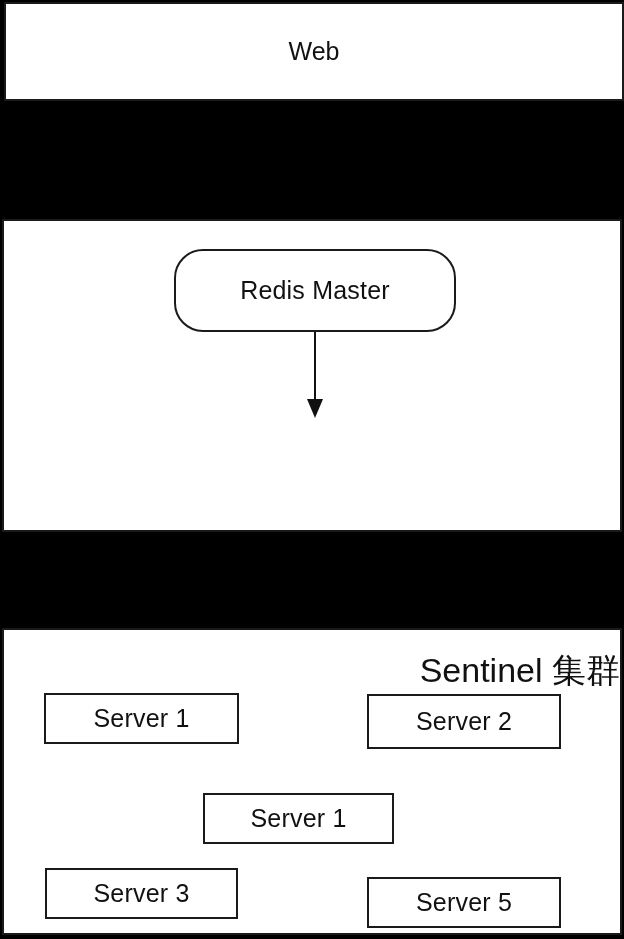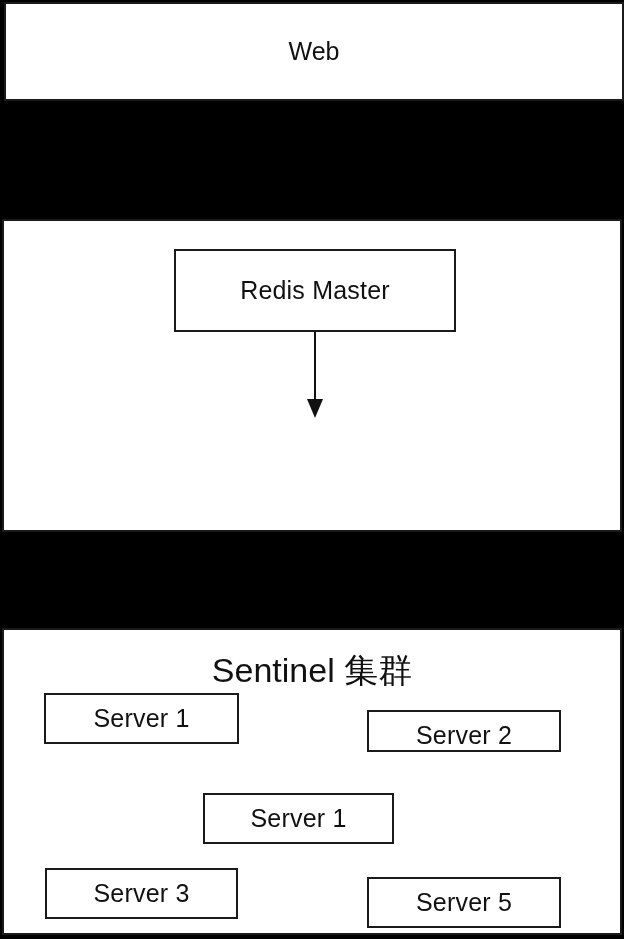--- a/index.html
+++ b/index.html
@@ -45,21 +45,21 @@
     display: flex;
     align-items: center;
     justify-content: center;
     font-size: 25px;
     letter-spacing: 0.2px;
     white-space: nowrap;
   }
   .label {
     font-size: 25px;
   }
-  .node-master { left: 170px; top: 28px;  width: 282px; height: 83px; }
+  .node-master { left: 170px; top: 28px;  width: 282px; height: 83px; border-radius: 29px; }
   .node-slave  { left: 170px; top: 197px; width: 284px; height: 84px; }
 
   .arrow-line {
     position: absolute;
     left: 310px; top: 111px;
     width: 2px; height: 68px;
     background: #111111;
   }
   .arrow-head {
     position: absolute;
@@ -67,26 +67,26 @@
     width: 0; height: 0;
     border-left: 8px solid transparent;
     border-right: 8px solid transparent;
     border-top: 19px solid #111111;
   }
 
   .sentinel-title {
     position: absolute;
     left: 0; right: 0;
     top: 18px;
-    text-align: center;
+    text-align: right;
     font-size: 34px;
     color: #111111;
   }
   .node-s1 { left: 40px;  top: 63px;  width: 195px; height: 51px; }
-  .node-s2 { left: 363px; top: 80px;  width: 194px; height: 42px; align-items: flex-end; }
+  .node-s2 { left: 363px; top: 64px;  width: 194px; height: 55px; }
   .node-s3 { left: 199px; top: 163px; width: 191px; height: 51px; }
   .node-s4 { left: 41px;  top: 238px; width: 193px; height: 51px; }
   .node-s5 { left: 363px; top: 247px; width: 194px; height: 51px; }
 </style>
 </head>
 <body>
 
 <div class="canvas">
 
   <div class="panel web-panel">

